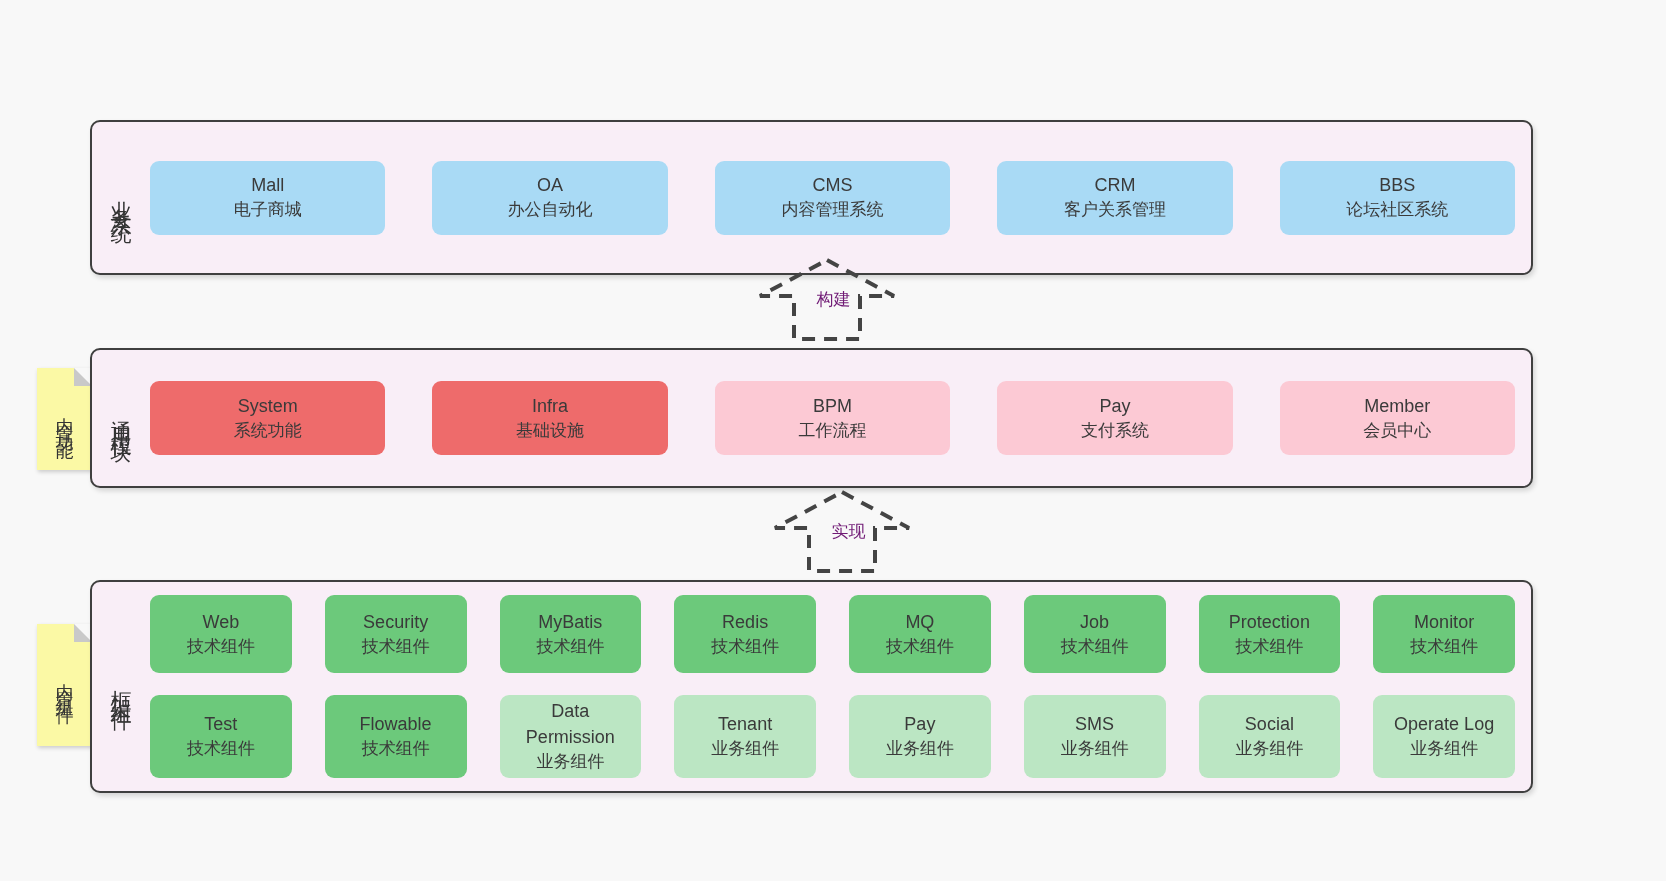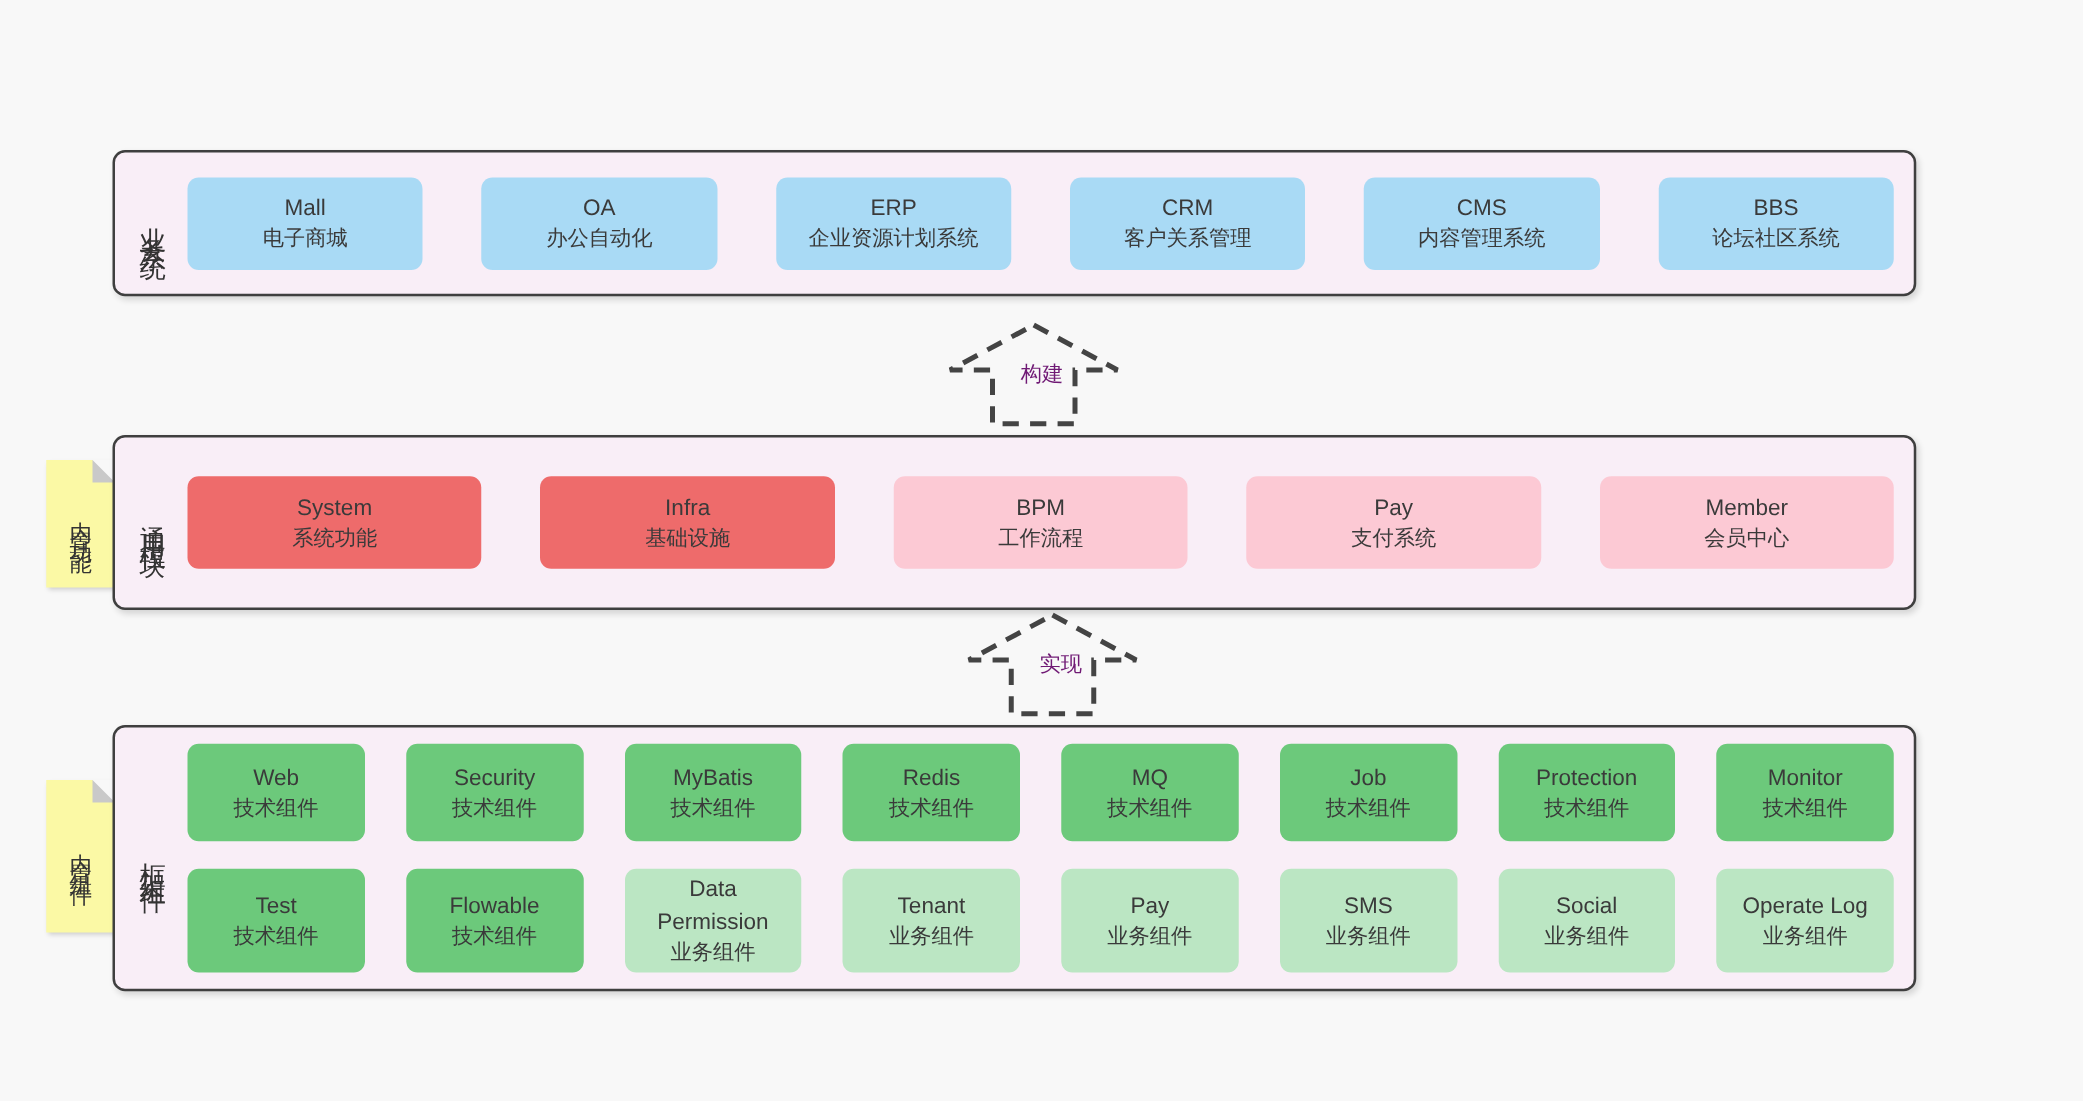--- a/index.html
+++ b/index.html
@@ -121,21 +121,21 @@
     left:50%; top:31px;
     transform:translateX(-35%);
     background: var(--page-bg, #f8f8f8);
     padding:1px 5px;
     font-size:17px;
     color:#701a75;
     white-space:nowrap;
   }
 
   
-  #layer-business  { top:120px; height:117px; }
+  #layer-business  { top:120px; height:155px; }
   #layer-common    { top:348px; height:140px; }
   #layer-framework { top:580px; height:213px; }
   #sticky-common    { top:368px; height:102px; }
   #sticky-framework { top:624px; height:122px; }
   #arrow-build     { left:757px; top:256px; }
   #arrow-implement { left:772px; top:488px; }
 </style>
 </head>
 <body>
 
@@ -146,30 +146,26 @@
     <div class="boxes">
       <div class="box blue">
         <span class="box-name">Mall</span>
         <span class="box-desc">电子商城</span>
       </div>
       <div class="box blue">
         <span class="box-name">OA</span>
         <span class="box-desc">办公自动化</span>
       </div>
       <div class="box blue">
-        <span class="box-name">ERP</span>
-        <span class="box-desc">企业资源计划系统</span>
+        <span class="box-name">CMS</span>
+        <span class="box-desc">内容管理系统</span>
       </div>
       <div class="box blue">
         <span class="box-name">CRM</span>
         <span class="box-desc">客户关系管理</span>
-      </div>
-      <div class="box blue">
-        <span class="box-name">CMS</span>
-        <span class="box-desc">内容管理系统</span>
       </div>
       <div class="box blue">
         <span class="box-name">BBS</span>
         <span class="box-desc">论坛社区系统</span>
       </div>
     </div>
   </section>
 
   <div class="arrow" id="arrow-build">
     <svg viewBox="0 0 140 86">

